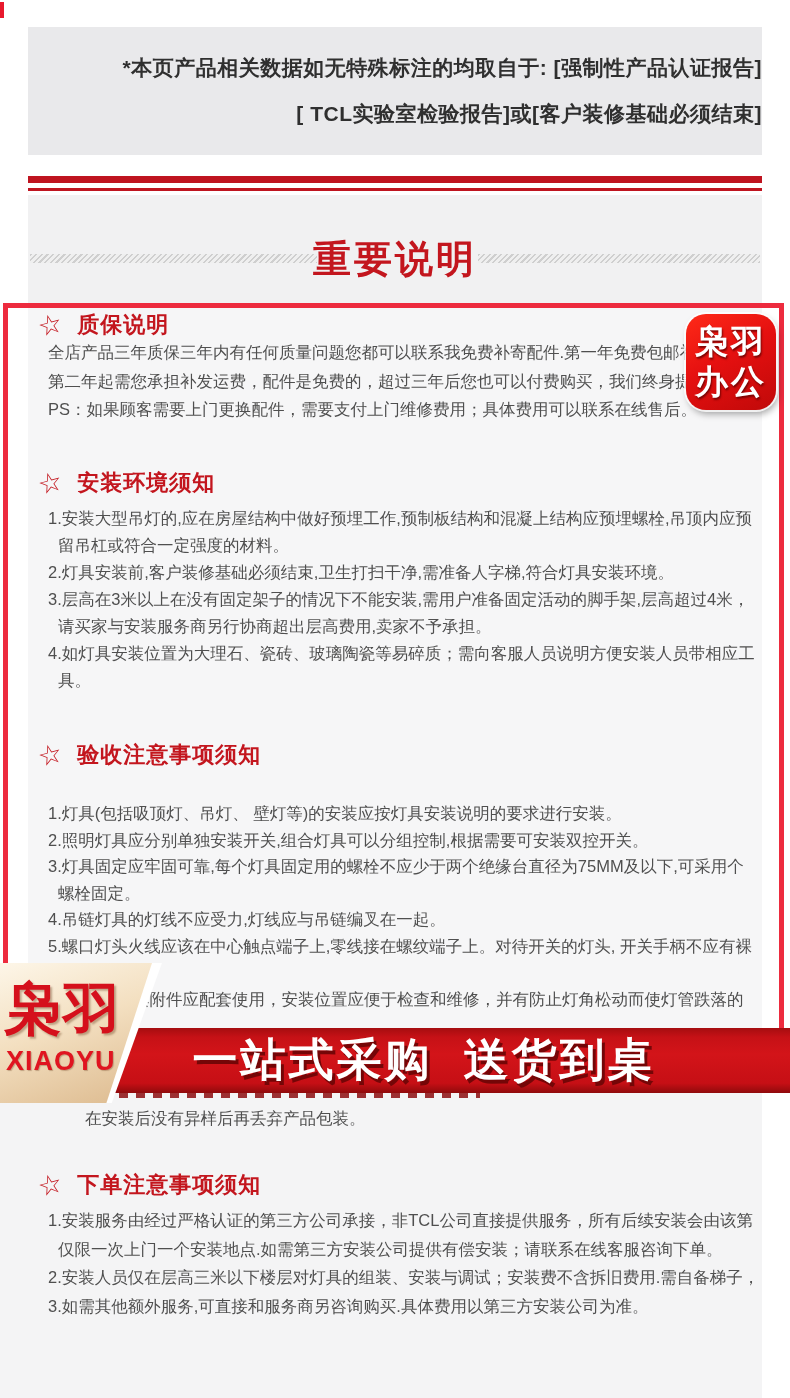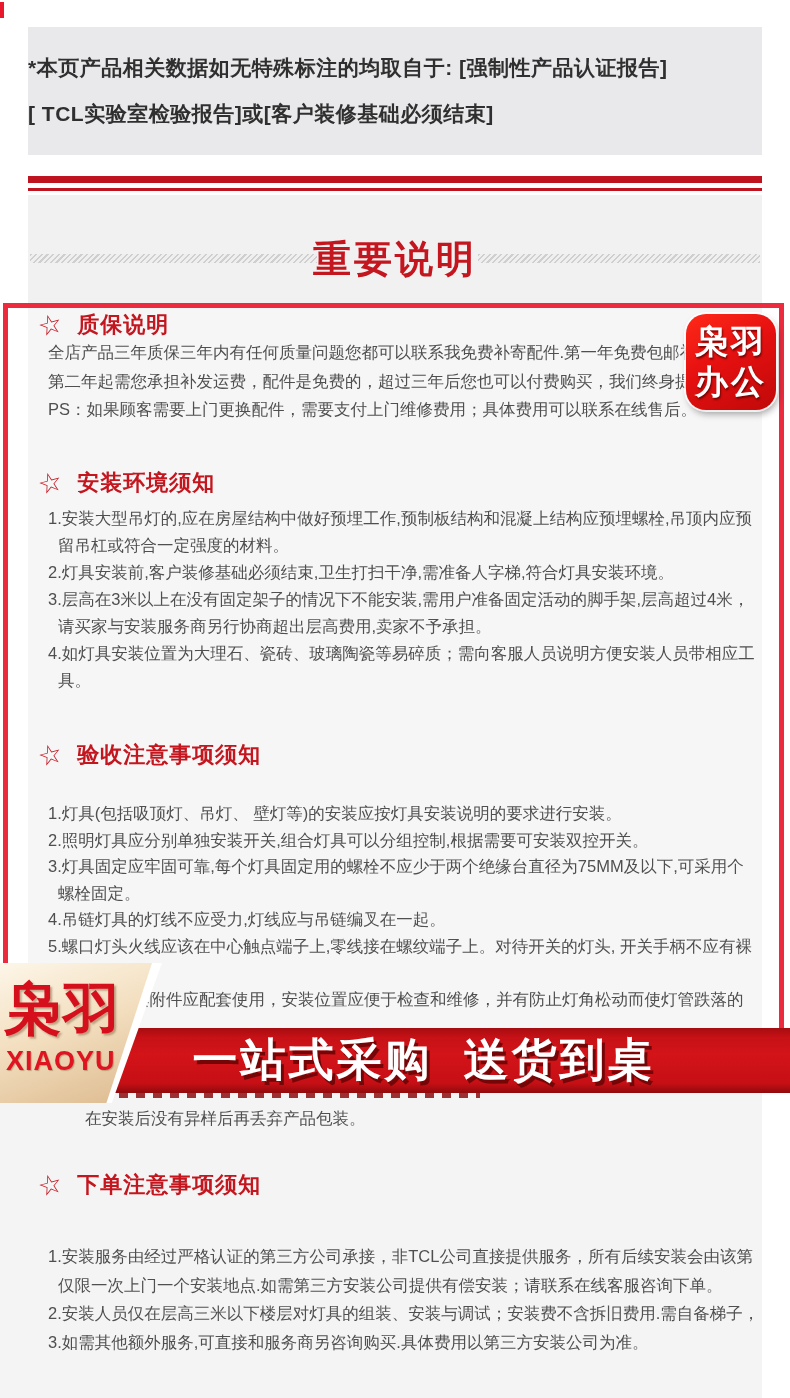--- a/index.html
+++ b/index.html
@@ -7,21 +7,21 @@
     width:790px;height:1398px;position:relative;background:#ffffff;
     font-family:"Liberation Sans","DejaVu Sans",sans-serif;
     overflow:hidden;
   }
   .abs{position:absolute;}
   
   .corner-sliver{left:0;top:2px;width:4px;height:16px;background:#e8192d;}
   
   .disclaimer{
     left:28px;top:27px;width:734px;height:128px;background:#e9e9eb;
-    display:flex;flex-direction:column;align-items:flex-start;justify-content:center;gap:18px;
+    display:flex;flex-direction:column;align-items:flex-end;justify-content:center;gap:18px;
     color:#2f2f2f;font-size:21px;font-weight:700;letter-spacing:0.5px;
   }
   
   .div-thick{left:28px;top:176px;width:734px;height:7px;background:#bf1420;}
   .div-thin{left:28px;top:188px;width:734px;height:3px;background:#bf1420;}
   
   .title-zone{left:28px;top:195px;width:734px;height:108px;background:#f1f1f2;}
   .page-title{
     left:0;top:234px;width:790px;text-align:center;
     font-size:38px;font-weight:900;color:#c3161e;letter-spacing:3px;
@@ -182,20 +182,20 @@
 
   <div class="abs logo-white"></div>
   <div class="abs logo-cream"></div>
   <div class="abs logo-cn">枭羽</div>
   <div class="abs logo-en">XIAOYU</div>
 
   <div class="abs sec-title" style="top:1170px;">
     <span class="star">☆</span>
     <span>下单注意事项须知</span>
   </div>
-  <div class="abs lines lh285" style="top:1206px;margin-top:36px;">
+  <div class="abs lines lh285" style="top:1206px;">
     <div class="ln">1.安装服务由经过严格认证的第三方公司承接，非TCL公司直接提供服务，所有后续安装会由该第</div>
     <div class="ln cont">仅限一次上门一个安装地点.如需第三方安装公司提供有偿安装；请联系在线客服咨询下单。</div>
     <div class="ln">2.安装人员仅在层高三米以下楼层对灯具的组装、安装与调试；安装费不含拆旧费用.需自备梯子，</div>
     <div class="ln">3.如需其他额外服务,可直接和服务商另咨询购买.具体费用以第三方安装公司为准。</div>
   </div>
 
 </div>
 
 </body></html>

